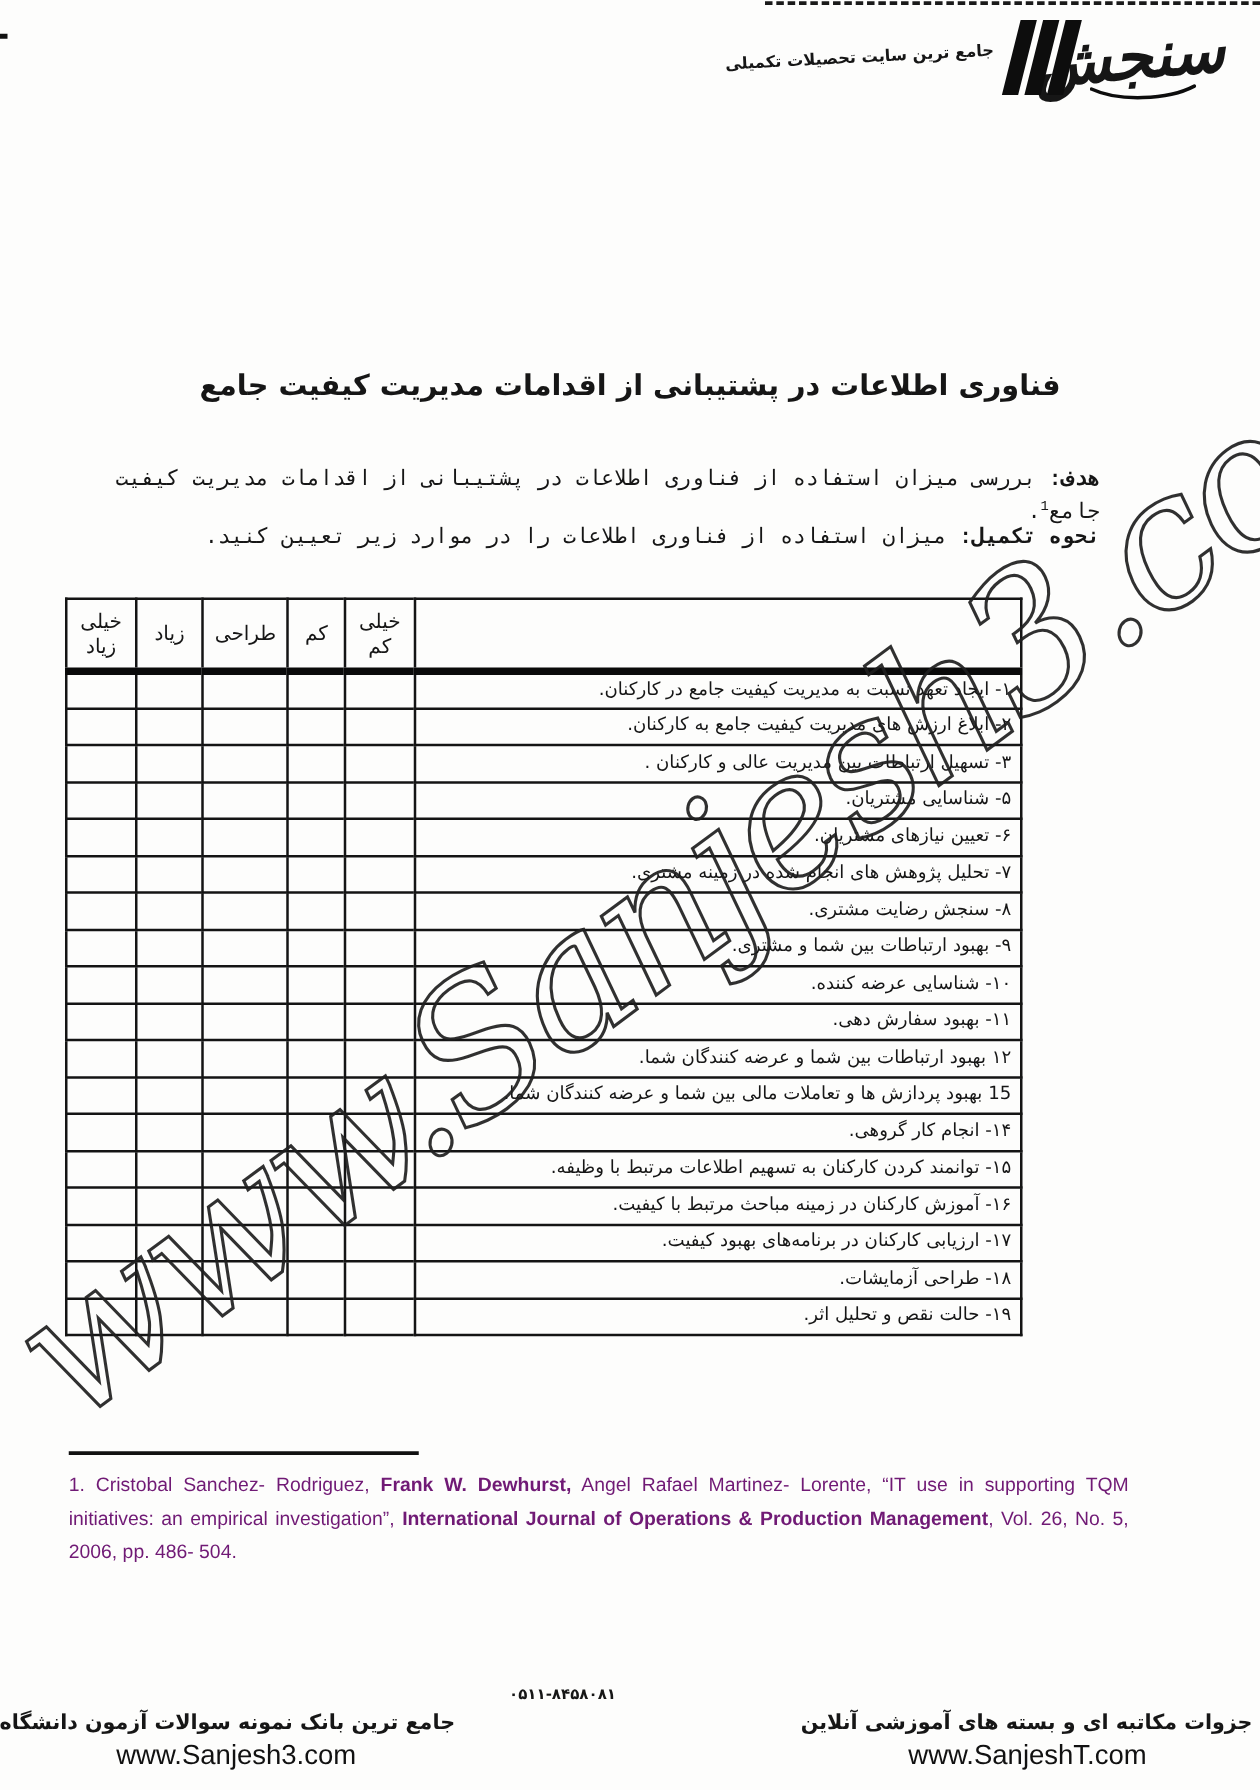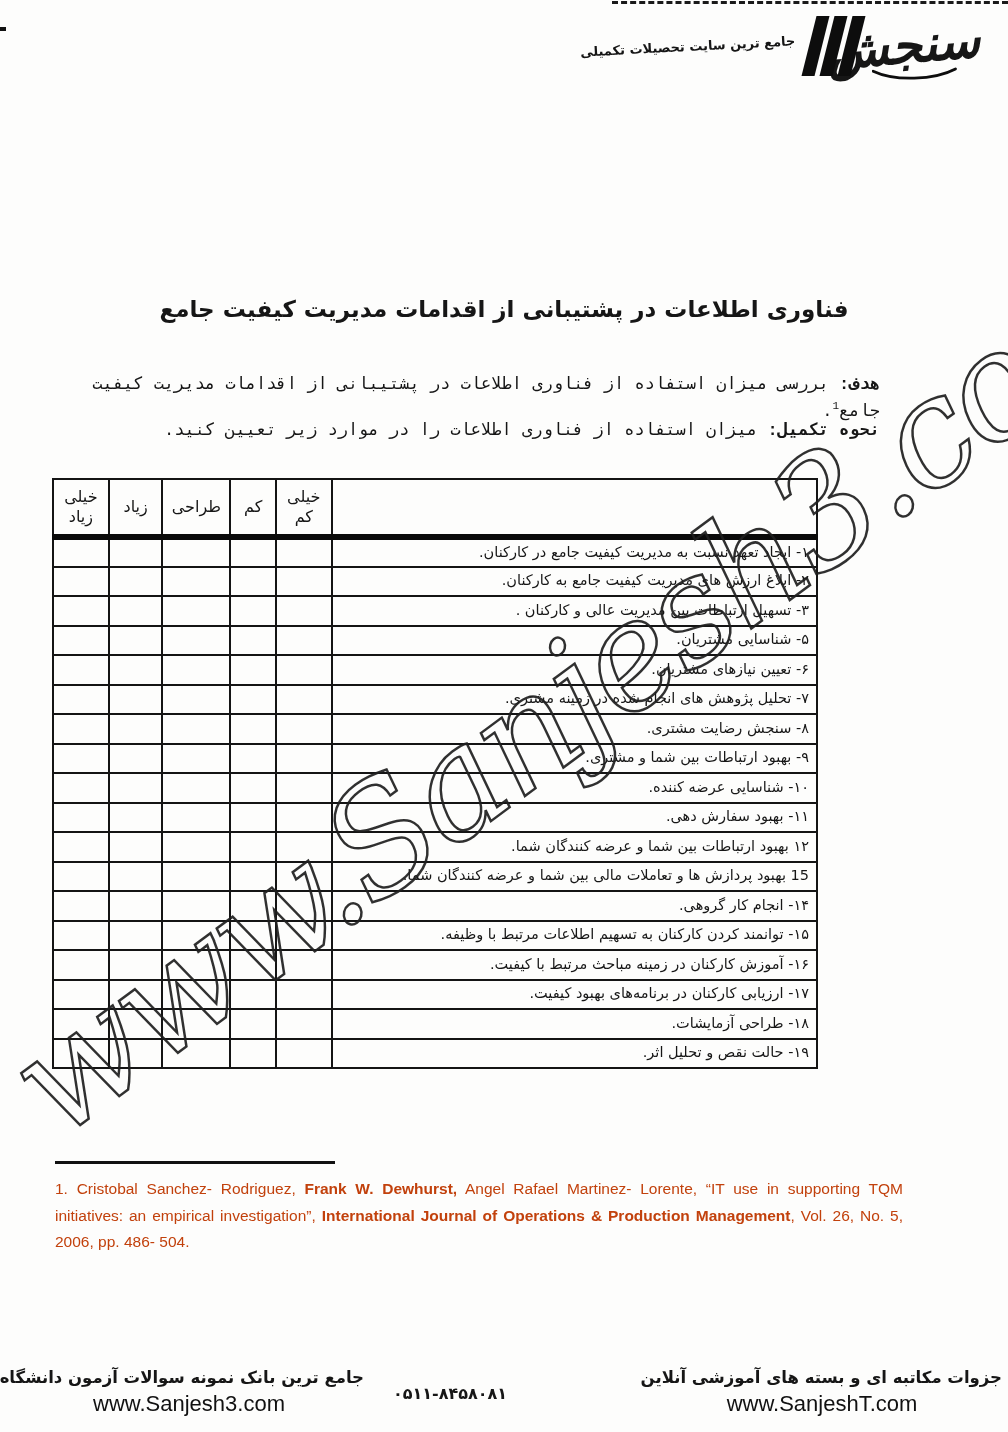--- a/index.html
+++ b/index.html
@@ -51,33 +51,33 @@
                font-family:"DejaVu Serif", serif; font-style:italic;
                font-size:148px; letter-spacing:-5px; white-space:nowrap;
                color:transparent; -webkit-text-stroke:2.5px #1f1f1f;
                opacity:.92; z-index:9; pointer-events:none; }
 
   
   .footnote-rule { position:absolute; left:55px; top:1161px; width:280px; height:0;
                    border-top:3px solid #111; }
   .footnote { position:absolute; left:55px; top:1176px; width:848px;
               font-family:"Liberation Sans", sans-serif; font-size:15.5px;
-              line-height:1.72; text-align:justify; direction:ltr; color:#c2410c; }
+              line-height:1.72; text-align:justify; direction:ltr; color:#701a75; }
   .footnote .fn-bold { font-weight:bold; }
 
   
   .footer-block { position:absolute; direction:rtl; text-align:center; }
   .footer-title { font-size:16.5px; font-weight:bold; white-space:nowrap; }
   .footer-url { font-family:"Liberation Sans", sans-serif; font-size:22px;
                 color:#111; text-decoration:none; display:block; margin-top:4px;
                 direction:ltr; }
   .footer-left  { left:14px;  top:1368px; width:350px; }
   .footer-right { left:642px; top:1368px; width:360px; }
-  .footer-phone { position:absolute; left:360px; top:1384px; width:180px;
-                  text-align:center; font-size:16px; font-weight:bold; direction:ltr; }
+  .footer-phone { position:absolute; left:360px; top:1348px; width:180px;
+                  text-align:center; font-size:12px; font-weight:bold; direction:ltr; }
 </style>
 </head>
 <body>
 
 <div class="page">
 
   <div class="top-dashes"></div>
   <div class="edge-dot"></div>
 
   <div class="logo">

